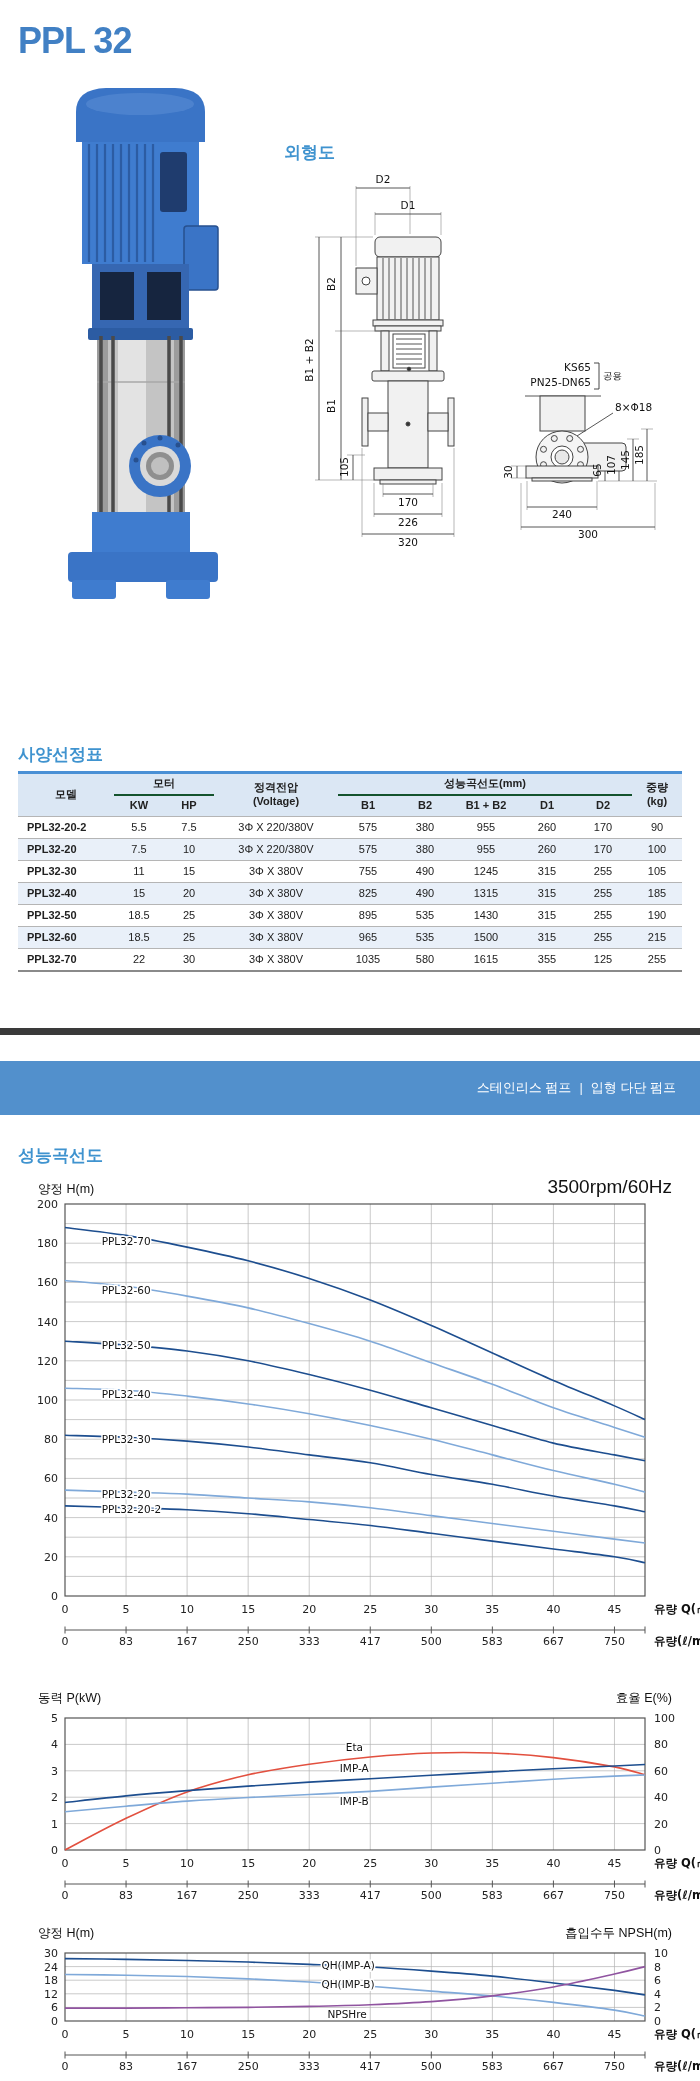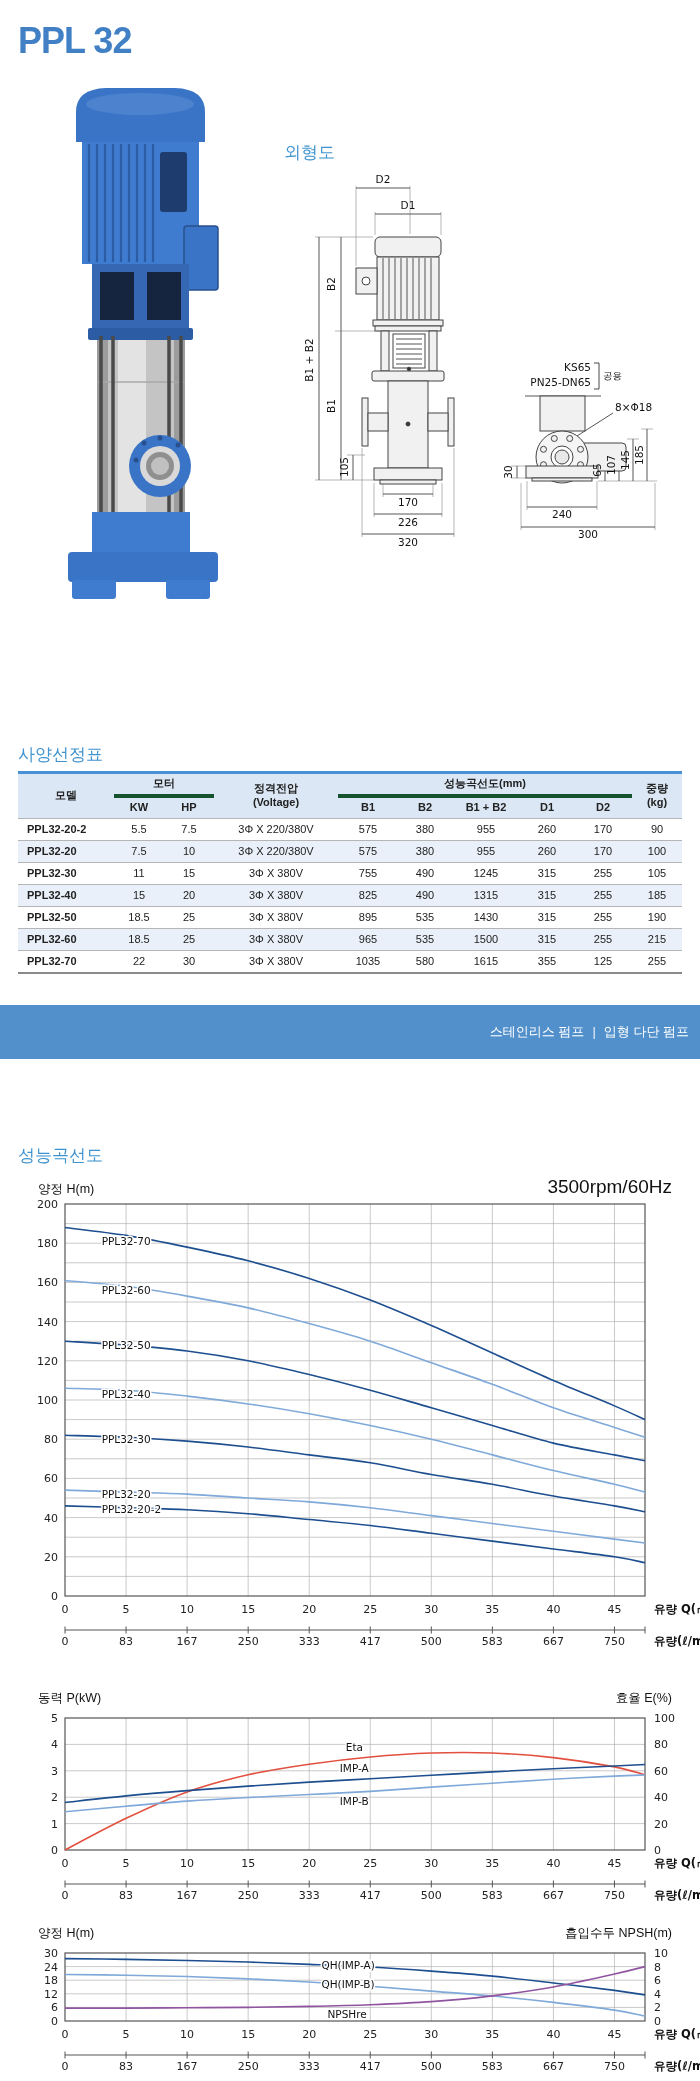--- a/index.html
+++ b/index.html
@@ -1,37 +1,37 @@
 <!DOCTYPE html>
 <html><head>
 <meta charset="utf-8">
 <style>
   html,body{margin:0;padding:0;background:#fff;}
   #page{position:relative;width:700px;height:2081px;background:#ffffff;
         font-family:"Liberation Sans","DejaVu Sans",sans-serif;overflow:hidden;color:#222;}
   .abs{position:absolute;}
   .page-title{left:18px;top:8px;font-size:36px;font-weight:bold;color:#4180c4;letter-spacing:-1px;margin-top:12px;}
-  .sec-head{font-size:17px;font-weight:normal;color:#3f93cf;text-align:center;}
+  .sec-head{font-size:17px;font-weight:bold;color:#3f93cf;text-align:center;}
   .dwg-head{left:284px;top:141px;}
   .tbl-head{left:18px;top:743px;}
   .crv-head{left:18px;top:1144px;}
 
   
   table.spec{position:absolute;left:18px;top:771px;width:664px;border-collapse:collapse;
              border-top:3px solid #4a90d5;border-bottom:2px solid #8a8a8a;font-size:11px;}
   table.spec th{background:#dbe7f4;font-weight:bold;padding:3px 2px;text-align:center;line-height:1.25;}
   table.spec thead{border-bottom:1.4px solid #666;}
-  table.spec th.group{border-bottom:4px solid #14532d;}
+  table.spec th.group{border-bottom:2px solid #14532d;}
   table.spec td{padding:4.5px 2px;text-align:center;border-top:1px solid #b5b5b5;}
   table.spec tbody tr:nth-child(even){background:#e9f0f9;}
   table.spec td:first-child{text-align:left;padding-left:9px;font-weight:bold;}
 
   .divider{left:0;top:1028px;width:700px;height:7px;background:#3a3a3a;}
-  .banner{left:0;top:1005px;width:700px;height:54px;background:#5290cc;color:#fff;
-          font-size:13px;line-height:54px;text-align:right;padding-right:11px;box-sizing:border-box;}
+  .banner{left:0;top:1061px;width:700px;height:54px;background:#5290cc;color:#fff;
+          font-size:13px;line-height:54px;text-align:right;padding-right:24px;box-sizing:border-box;}
   .banner .sep{padding:0 8px;opacity:.9;}
 
   .chart-head{left:38px;width:634px;display:flex;justify-content:space-between;align-items:flex-end;
               font-size:12.5px;font-weight:normal;color:#111;}
   .chh0{top:1176px;}
   .chh0 .rt{font-size:19px;}
   .chh1{top:1690px;}
   .chh2{top:1925px;}
   .chart{left:8px;}
   .ch0{top:1198px;} .ch1{top:1712px;} .ch2{top:1947px;}

